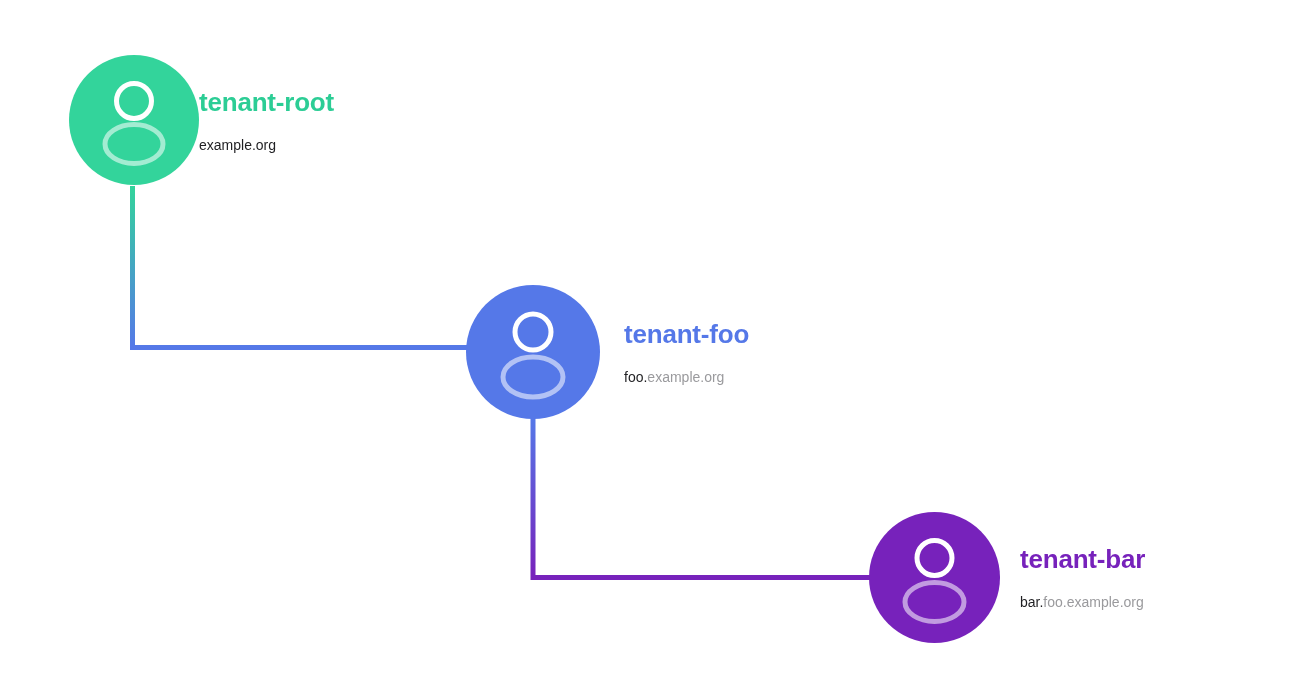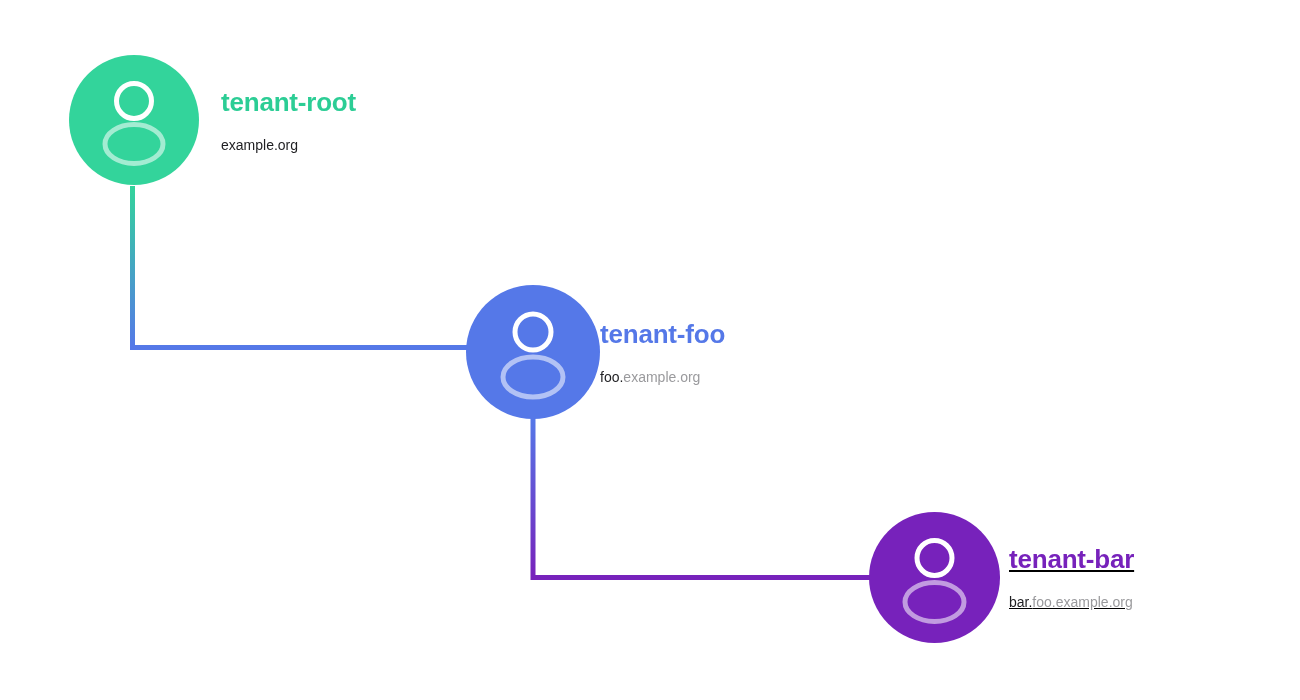--- a/index.html
+++ b/index.html
@@ -80,33 +80,33 @@
   .sub-own {
     color: #1f1f22;
   }
   .sub-inherited {
     color: #9a9a9d;
   }
 
   
   #node-root      { left: 69px;  top: 55px;  }
   #node-root .avatar   { width: 130px; height: 130px; background: #33d49b; }
-  #node-root .labels   { margin-left: 22px; }
+  #node-root .labels   { }
   #node-root .node-title { color: #2ccd95; }
   #node-root .node-subtitle { margin-top: 23px; }
 
   #node-foo       { left: 466px; top: 285px; }
   #node-foo .avatar    { width: 134px; height: 134px; background: #5578e8; }
-  #node-foo .labels    { }
+  #node-foo .labels    { margin-left: 24px; }
   #node-foo .node-title { color: #5578e8; }
   #node-foo .node-subtitle { margin-top: 23px; }
 
   #node-bar       { left: 869px; top: 512px; }
   #node-bar .avatar    { width: 131px; height: 131px; background: #7722bb; }
-  #node-bar .labels    { margin-left: 9px; text-decoration: underline; }
+  #node-bar .labels    { margin-left: 20px; }
   #node-bar .node-title { color: #7722bb; }
   #node-bar .node-subtitle { margin-top: 23px; }
 </style>
 </head>
 <body>
 
 <div id="canvas">
 
   <svg id="connectors" viewBox="0 0 1300 700" preserveAspectRatio="none" aria-hidden="true">
     <defs>

